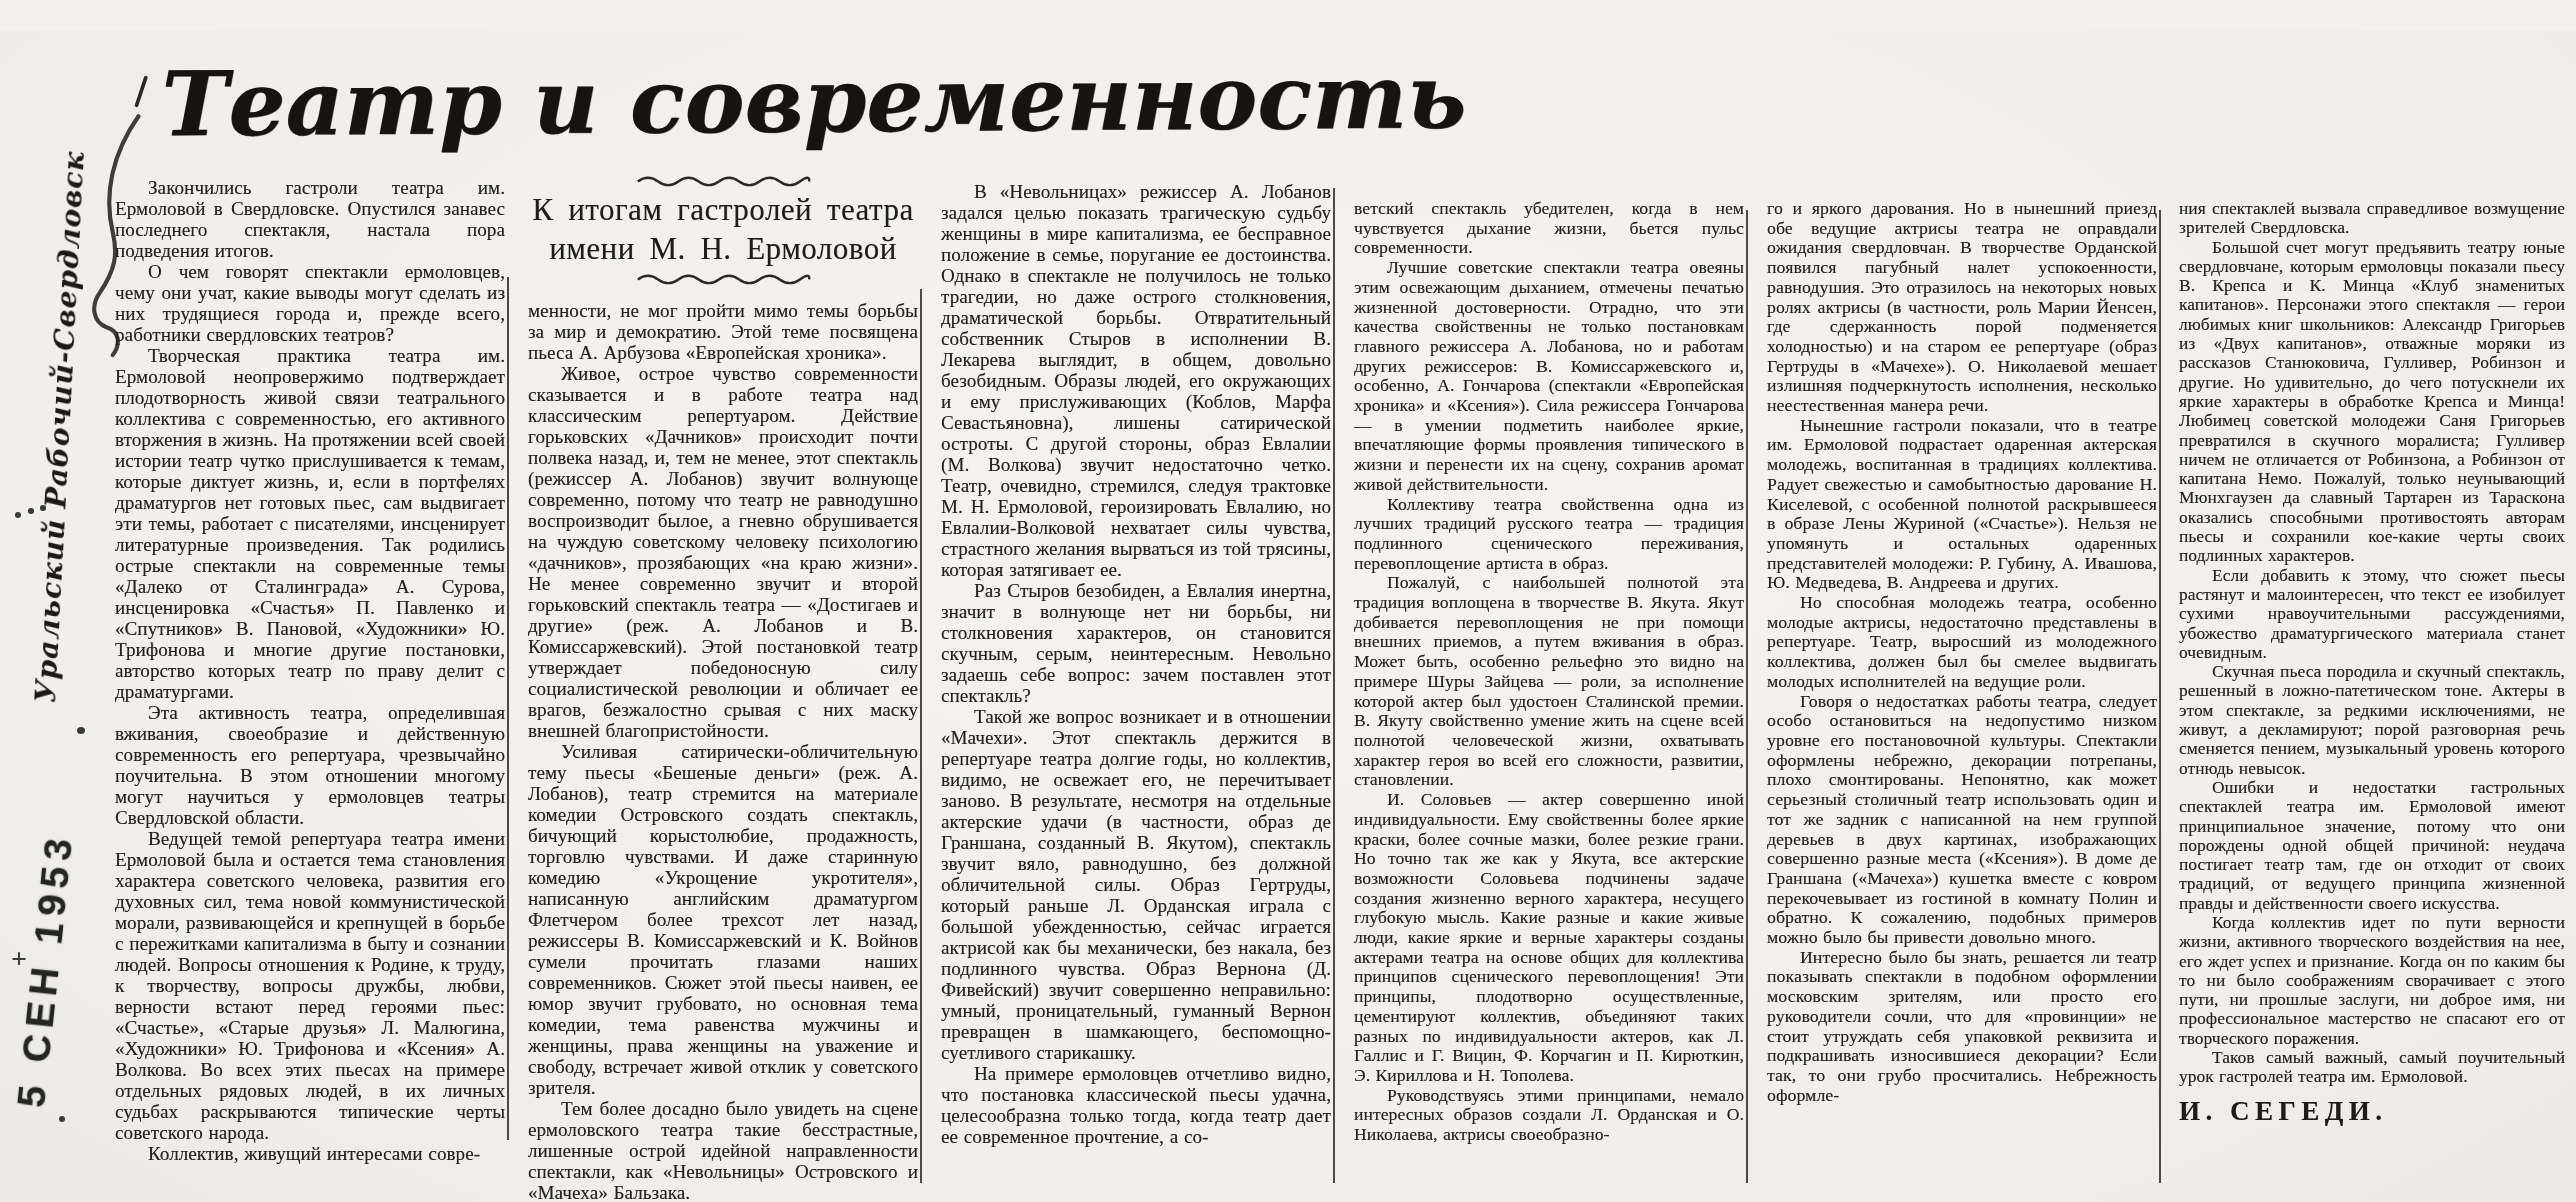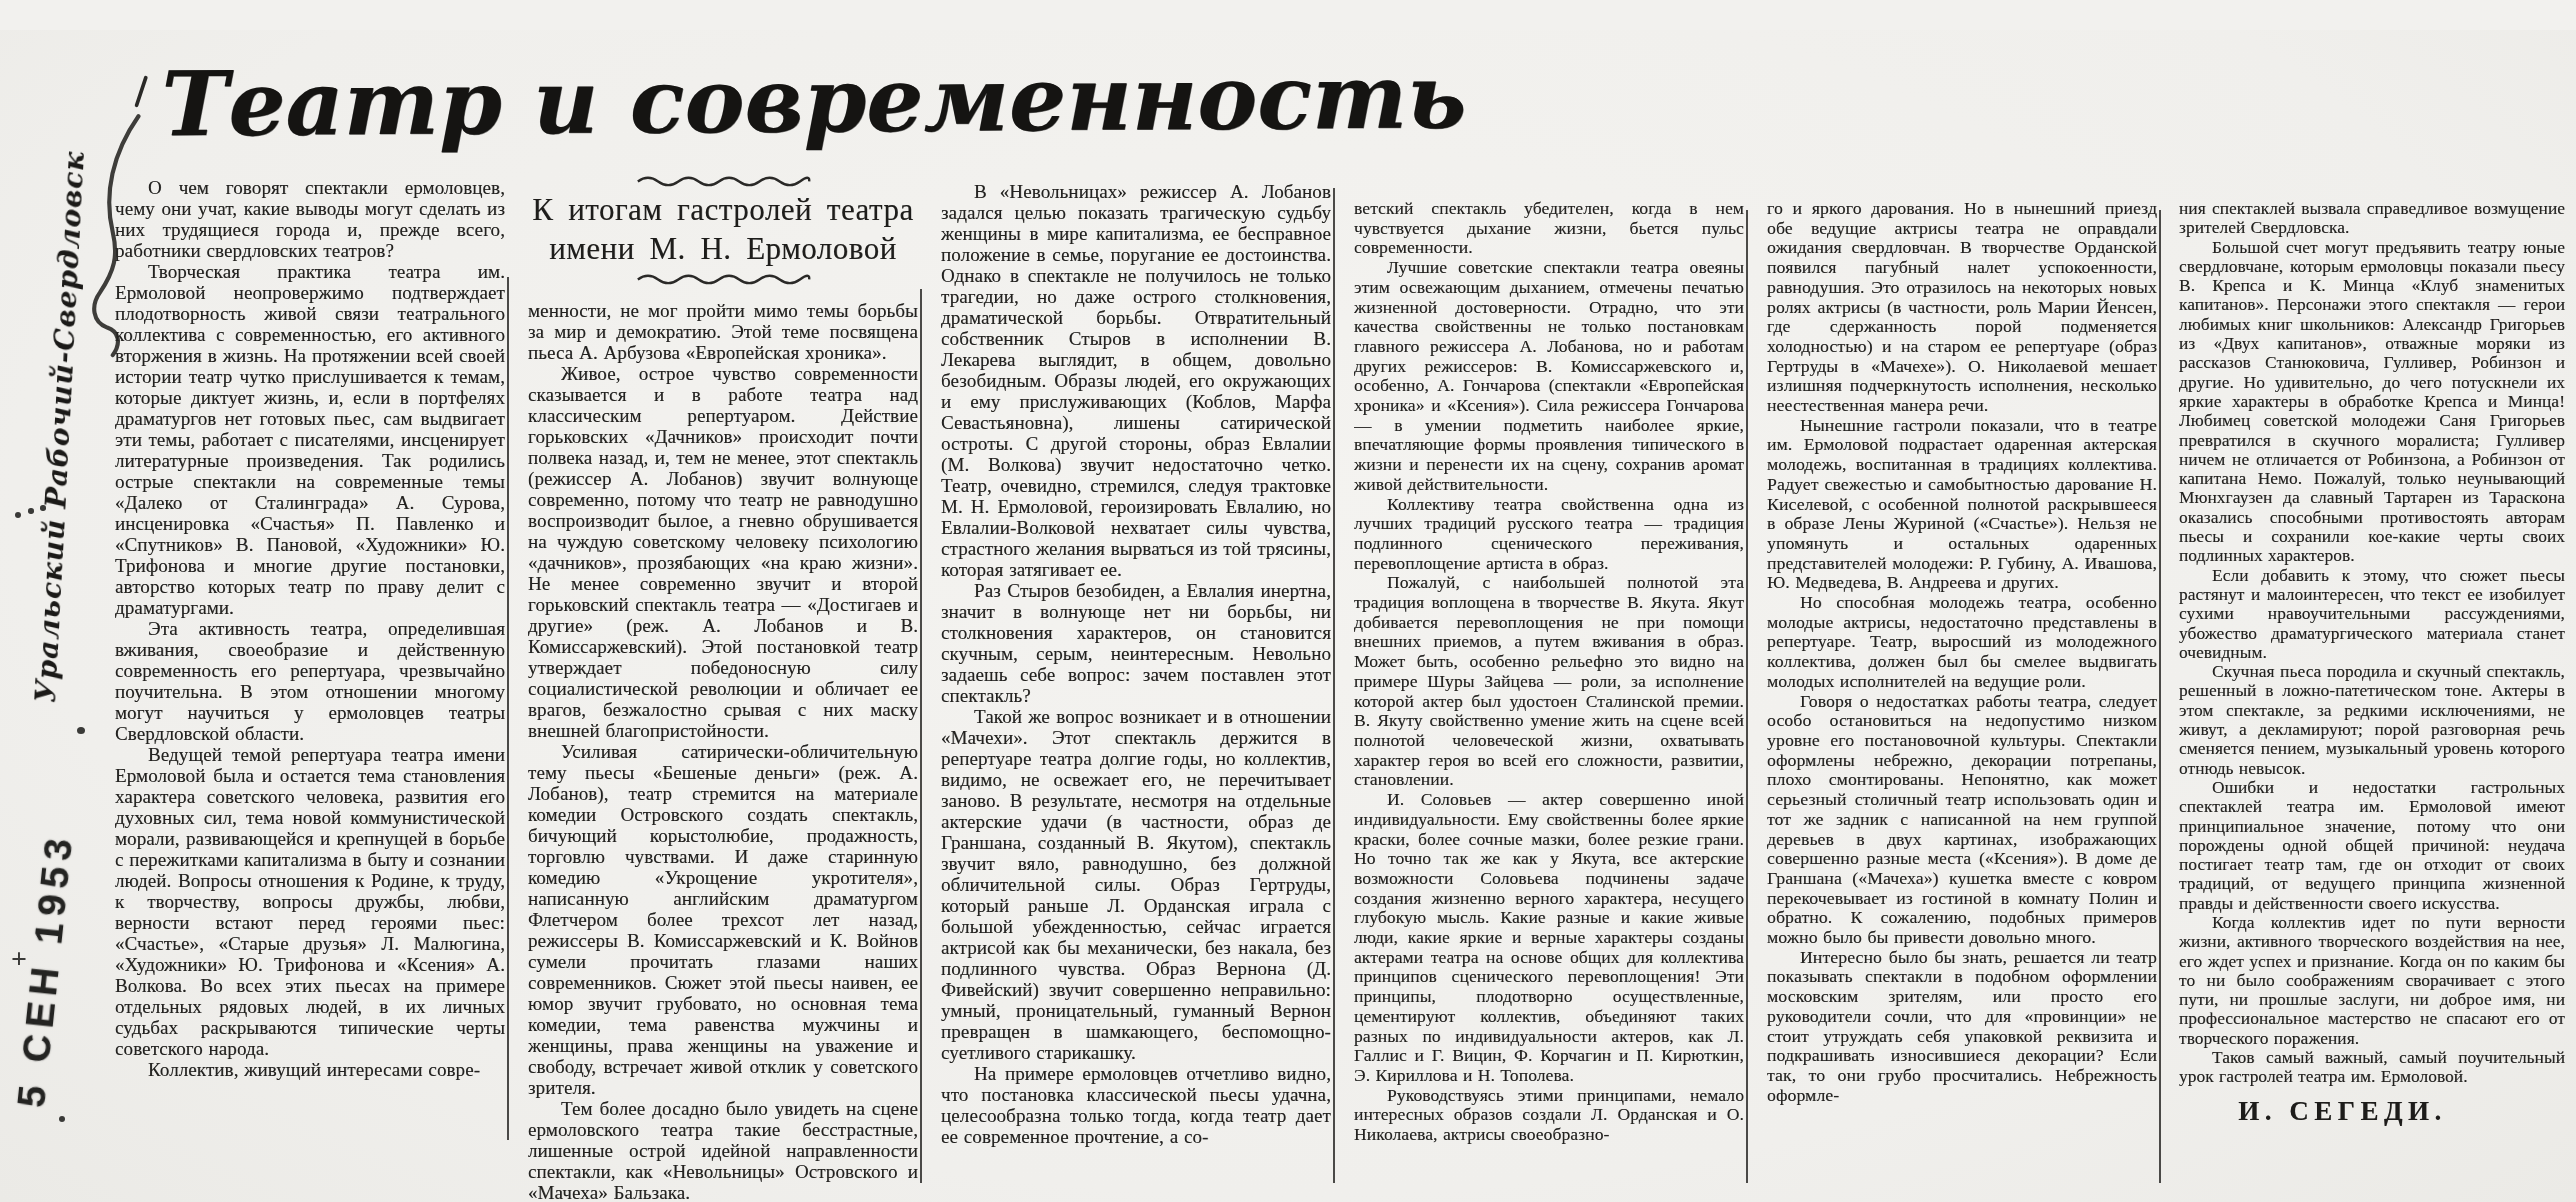--- a/index.html
+++ b/index.html
@@ -59,21 +59,21 @@
     font-family:"Liberation Serif", serif;}
   .subhead svg{display:block;margin:3.7px auto;}
   
   .divider{position:absolute;width:1.8px;background:#2e2d2b;opacity:.85;filter:blur(0.3px);}
   #div1{left:507px;top:247px;height:863px;}
   #div2{left:920px;top:259px;height:894px;}
   #div3{left:1333px;top:158px;height:995px;}
   #div4{left:1746px;top:180px;height:973px;}
   #div5{left:2159px;top:180px;height:973px;}
   
-  .byline{margin-top:9.2px;text-align:center;padding-right:59px;
+  .byline{margin-top:9.2px;text-align:left;padding-right:59px;
     font-weight:700;font-size:27px;letter-spacing:5.5px;color:#1d1c1a;
     text-indent:0;}
 </style>
 </head>
 <body>
 
 <div class="page">
 
   <svg class="flourish" width="83" height="294" viewBox="0 0 90 320">
     <path d="M66 4 L56 34" stroke="#2a2927" stroke-width="4" fill="none" stroke-linecap="round"></path>
@@ -93,20 +93,21 @@
   <div class="speck plus" style="left:11px;top:913px;">+</div>
   <div class="speck" style="left:59px;top:1086px;width:6.4px;height:6.4px;"></div>
 
   <div class="divider" id="div1"></div>
   <div class="divider" id="div2"></div>
   <div class="divider" id="div3"></div>
   <div class="divider" id="div4"></div>
   <div class="divider" id="div5"></div>
 
   <div class="col" id="col1">
+      <p>Закончились гастроли театра им. Ермоловой в Свердловске. Опустился занавес последнего спектакля, настала пора подведения итогов.</p>
       <p>О чем говорят спектакли ермоловцев, чему они учат, какие выводы могут сделать из них трудящиеся города и, прежде всего, работники свердловских театров?</p>
       <p>Творческая практика театра им. Ермоловой неопровержимо подтверждает плодотворность живой связи театрального коллектива с современностью, его активного вторжения в жизнь. На протяжении всей своей истории театр чутко прислушивается к темам, которые диктует жизнь, и, если в портфелях драматургов нет готовых пьес, сам выдвигает эти темы, работает с писателями, инсценирует литературные произведения. Так родились острые спектакли на современные темы «Далеко от Сталинграда» А. Сурова, инсценировка «Счастья» П. Павленко и «Спутников» В. Пановой, «Художники» Ю. Трифонова и многие другие постановки, авторство которых театр по праву делит с драматургами.</p>
       <p>Эта активность театра, определившая вживания, своеобразие и действенную современность его репертуара, чрезвычайно поучительна. В этом отношении многому могут научиться у ермоловцев театры Свердловской области.</p>
       <p>Ведущей темой репертуара театра имени Ермоловой была и остается тема становления характера советского человека, развития его духовных сил, тема новой коммунистической морали, развивающейся и крепнущей в борьбе с пережитками капитализма в быту и сознании людей. Вопросы отношения к Родине, к труду, к творчеству, вопросы дружбы, любви, верности встают перед героями пьес: «Счастье», «Старые друзья» Л. Малюгина, «Художники» Ю. Трифонова и «Ксения» А. Волкова. Во всех этих пьесах на примере отдельных рядовых людей, в их личных судьбах раскрываются типические черты советского народа.</p>
       <p>Коллектив, живущий интересами совре-</p>
     </div>
 
   <div class="col" id="col2">
     <div class="subhead">
       <svg width="175" height="13" viewBox="0 0 190 14">

